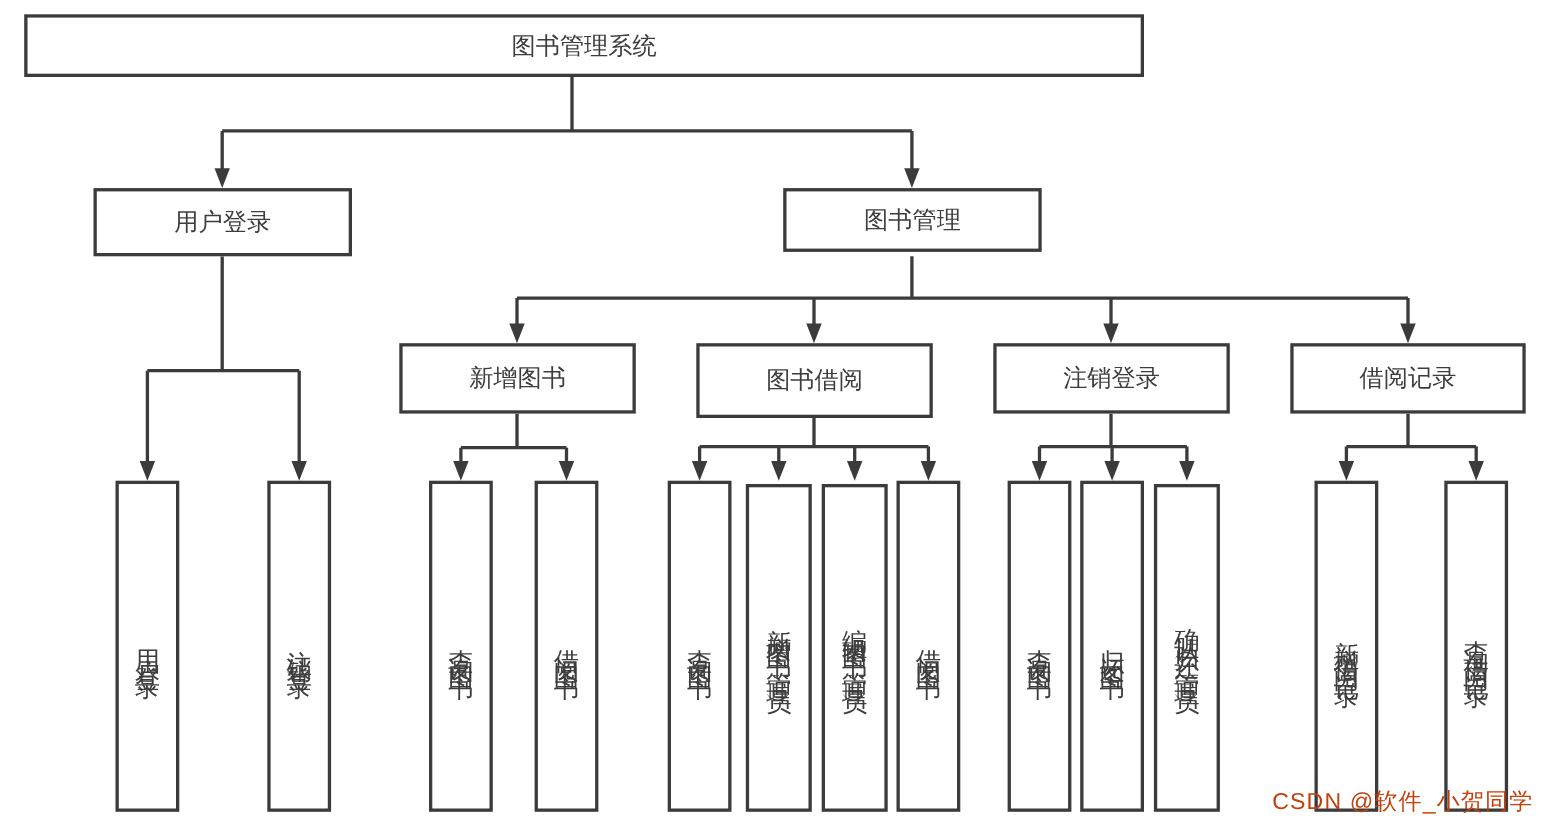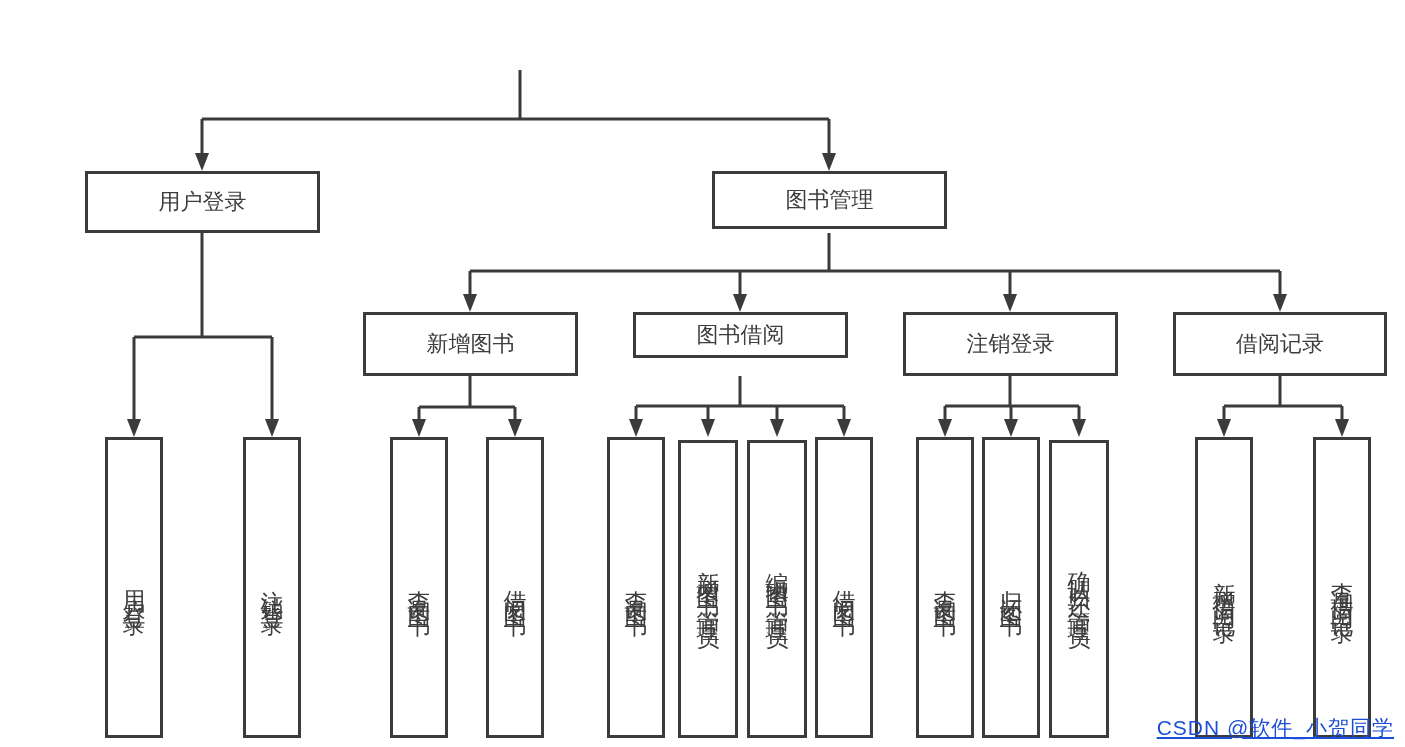--- a/index.html
+++ b/index.html
@@ -42,26 +42,25 @@
     writing-mode: vertical-rl;
     text-orientation: mixed;
     letter-spacing: 8px;
     line-height: 1;
     white-space: nowrap;
   }
   .watermark {
     position: absolute;
     right: 11px;
     bottom: 5px;
-    color: #1d4ed8;
+    color: #c2410c;
     font-size: 21px;
     letter-spacing: 1px;
     z-index: 3;
     white-space: nowrap;
-    text-decoration: underline;
   }
 </style>
 </head>
 <body>
 
 <div class="canvas">
 
   <svg class="connectors" width="1405" height="747" viewBox="0 0 1405 747" fill="none" stroke="#3b3b3b" stroke-width="3">
 
     <g>
@@ -105,32 +104,35 @@
       <polygon points="1072,419 1086,419 1079,437" fill="#3b3b3b" stroke="none"></polygon>
     </g>
 
     <g>
       <path d="M1280,376 V406 M1224,406 H1342 M1224,406 V420 M1342,406 V420"></path>
       <polygon points="1217,419 1231,419 1224,437" fill="#3b3b3b" stroke="none"></polygon>
       <polygon points="1335,419 1349,419 1342,437" fill="#3b3b3b" stroke="none"></polygon>
     </g>
   </svg>
 
+  <div class="node" style="left:22px; top:13px; width:1018px; height:57px;">
+    <span>图书管理系统</span>
+  </div>
 
   <div class="node" style="left:85px; top:171px; width:235px; height:62px;">
     <span>用户登录</span>
   </div>
   <div class="node" style="left:712px; top:171px; width:235px; height:58px;">
     <span>图书管理</span>
   </div>
 
   <div class="node" style="left:363px; top:312px; width:215px; height:64px;">
     <span>新增图书</span>
   </div>
-  <div class="node" style="left:633px; top:312px; width:215px; height:46px;">
+  <div class="node" style="left:633px; top:312px; width:215px; height:68px;">
     <span>图书借阅</span>
   </div>
   <div class="node" style="left:903px; top:312px; width:215px; height:64px;">
     <span>注销登录</span>
   </div>
   <div class="node" style="left:1173px; top:312px; width:214px; height:64px;">
     <span>借阅记录</span>
   </div>
 
   <div class="node leaf" style="left:105px; top:437px; width:58px; height:301px;">

